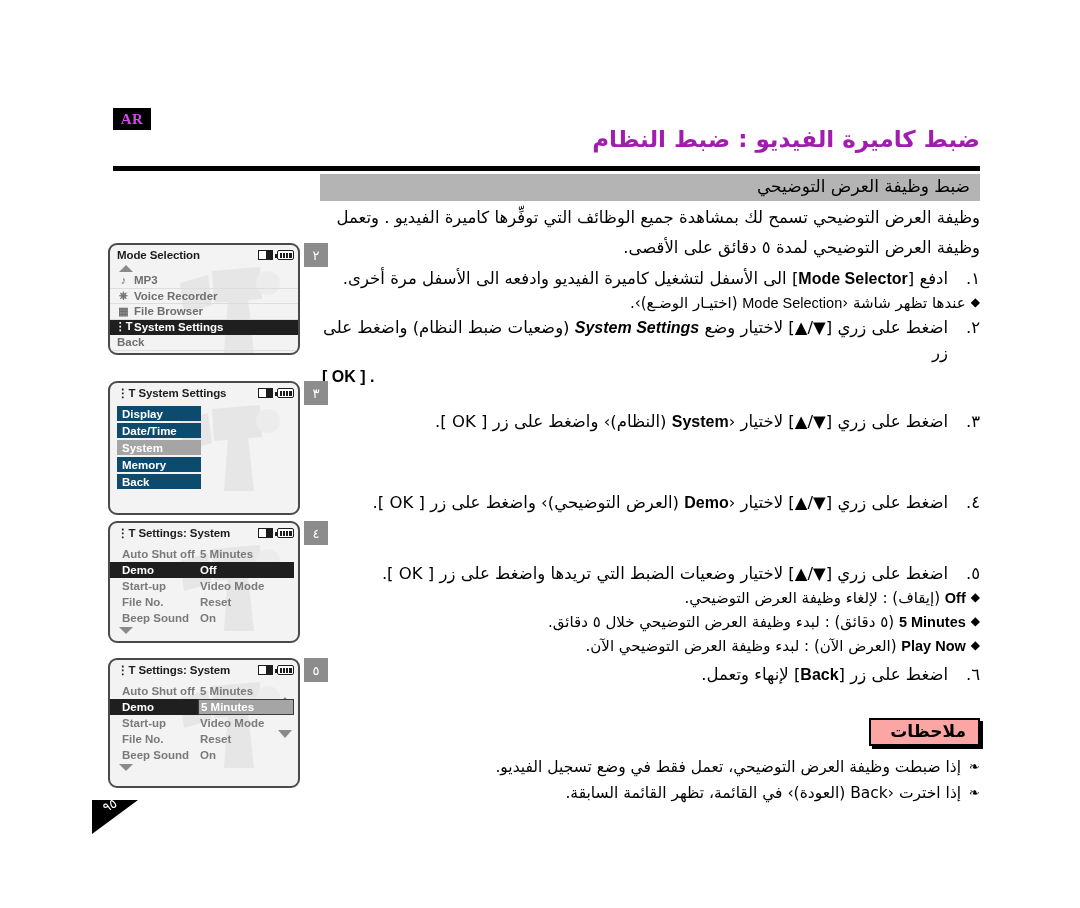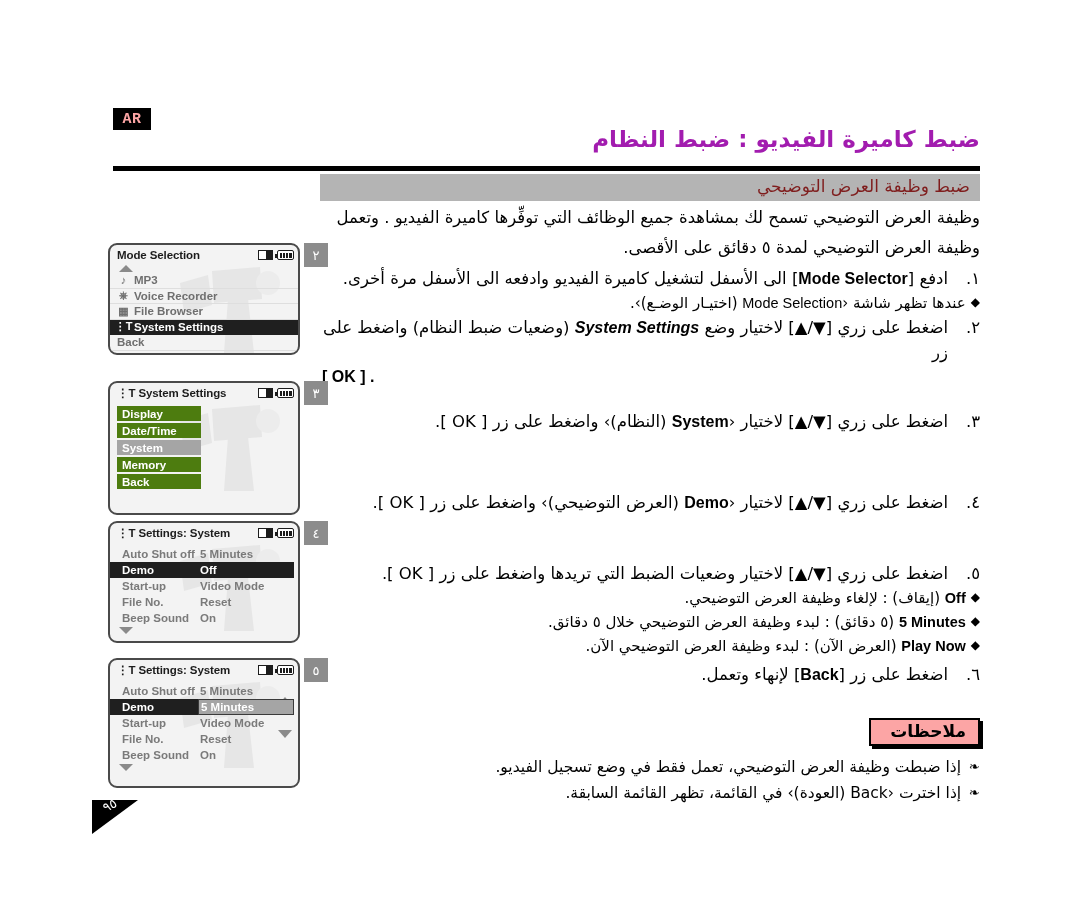--- a/index.html
+++ b/index.html
@@ -16,22 +16,22 @@
   }
 
   
   #ar-badge {
     position: absolute;
     left: 113px;
     top: 108px;
     width: 38px;
     height: 22px;
     background: #000000;
-    color: #fca5a5;
-    font-family: Liberation Mono, monospace;
+    color: #d946ef;
+    font-family: Liberation Serif, serif;
     font-weight: bold;
     font-size: 15px;
     letter-spacing: 0.5px;
     display: flex;
     align-items: center;
     justify-content: center;
   }
 
   
   #page-title {
@@ -61,21 +61,21 @@
     right: 100px;
     top: 174px;
     height: 27px;
     background: #b4b4b4;
   }
   #section-bar .label {
     position: absolute;
     right: 10px;
     top: 2px;
     font-size: 17px;
-    color: #7f1d1d;
+    color: #000000;
     direction: rtl;
     white-space: nowrap;
   }
 
   
   #body-col {
     position: absolute;
     left: 322px;
     right: 100px;
     top: 206px;
@@ -323,21 +323,21 @@
   .rowA.noicon { padding-left: 7px; }
 
   
   .menuB {
     position: relative;
     padding: 3px 0 0 7px;
   }
   .rowB {
     width: 84px;
     height: 15px;
-    background: #4d7c0f;
+    background: #0c4a6e;
     color: #ffffff;
     font-size: 11.5px;
     font-weight: bold;
     display: flex;
     align-items: center;
     padding-left: 5px;
     margin-bottom: 2px;
     box-sizing: border-box;
   }
   .rowB.sel { background: #a5a5a5; color: #ffffff; }

